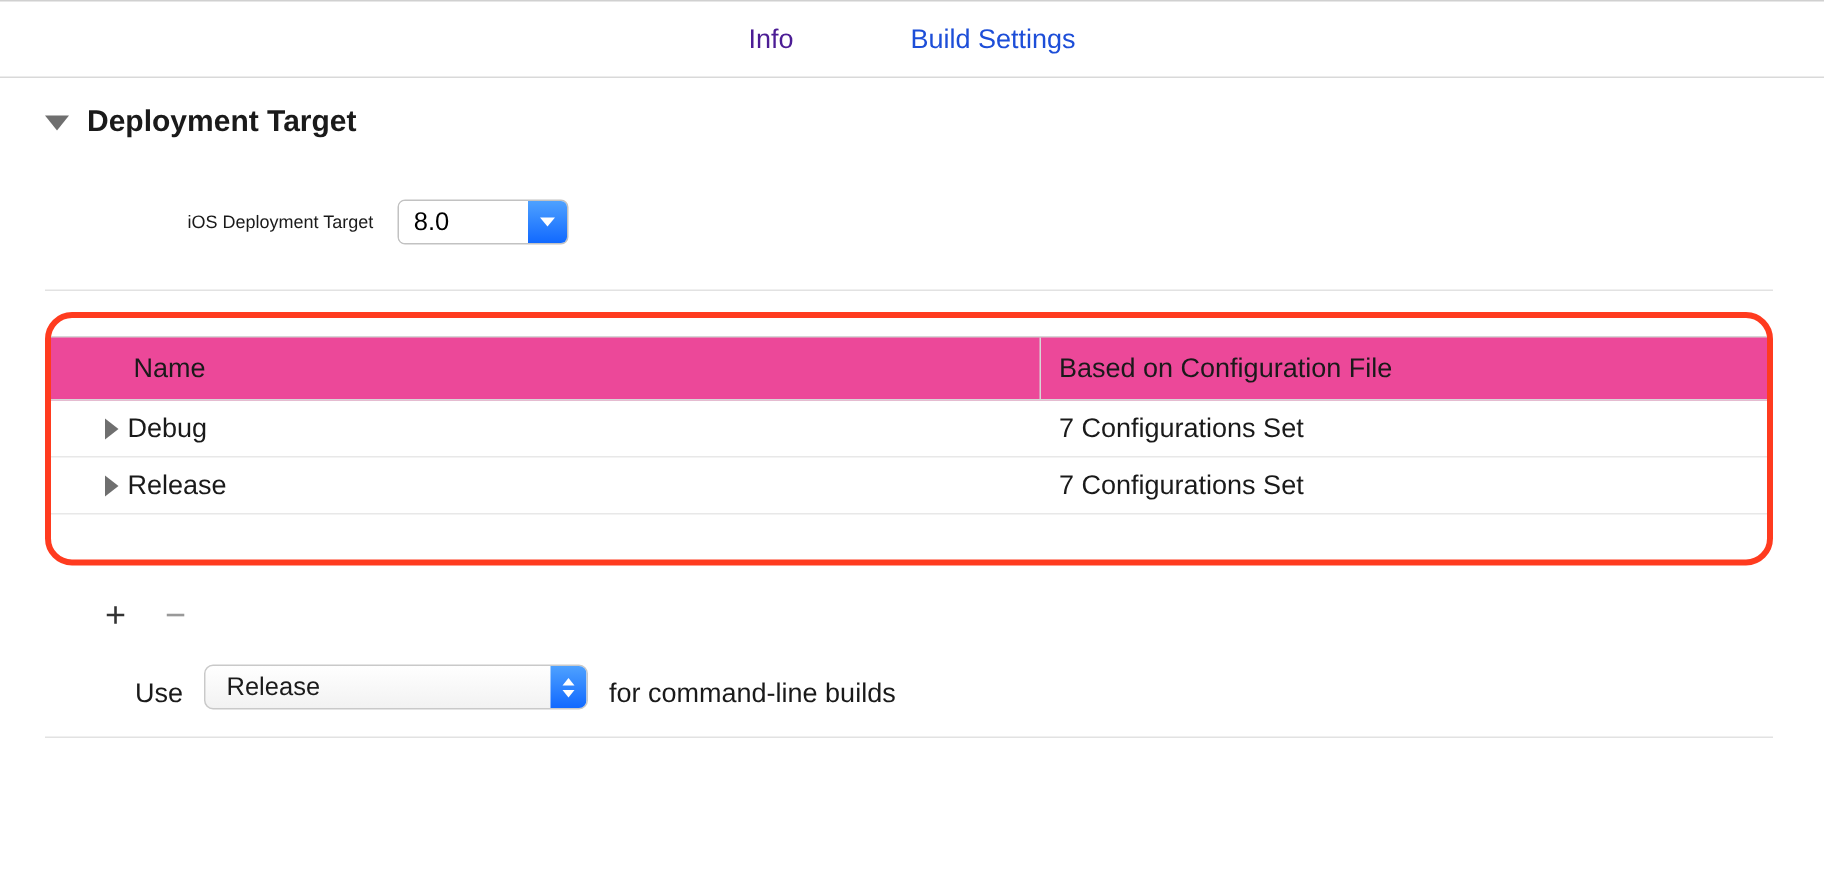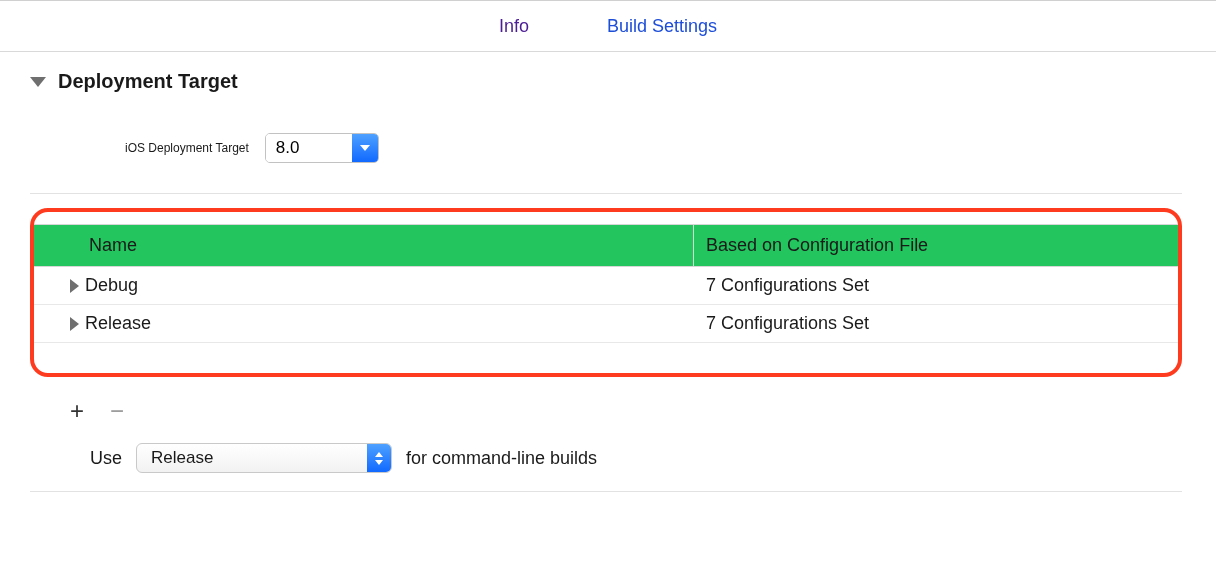--- a/index.html
+++ b/index.html
@@ -117,21 +117,21 @@
     padding-left: 10px;
     margin-bottom: 16px;
   }
 
   
   .cfg-table {
     width: 100%;
   }
   .cfg-head {
     display: flex;
-    background: #22c55e;
+    background: #ec4899;
     border-top: 1px solid #d6d6d6;
     border-bottom: 1px solid #d6d6d6;
     font-size: 18px;
     font-weight: 400;
   }
   .cfg-head .col-name {
     flex: 0 0 660px;
     padding: 10px 10px 10px 55px;
     border-right: 1px solid #d6d6d6;
   }
@@ -163,21 +163,21 @@
     gap: 26px;
     padding: 20px 0 0 40px;
     color: #999;
     font-size: 24px;
     font-weight: 300;
   }
   .add-remove .plus { color: #333; }
 
   .use-row {
     display: flex;
-    align-items: center;
+    align-items: flex-end;
     gap: 14px;
     padding: 18px 0 18px 60px;
     font-size: 18px;
     border-bottom: 1px solid #e2e2e2;
   }
 
   
   .popup {
     display: inline-flex;
     align-items: stretch;

